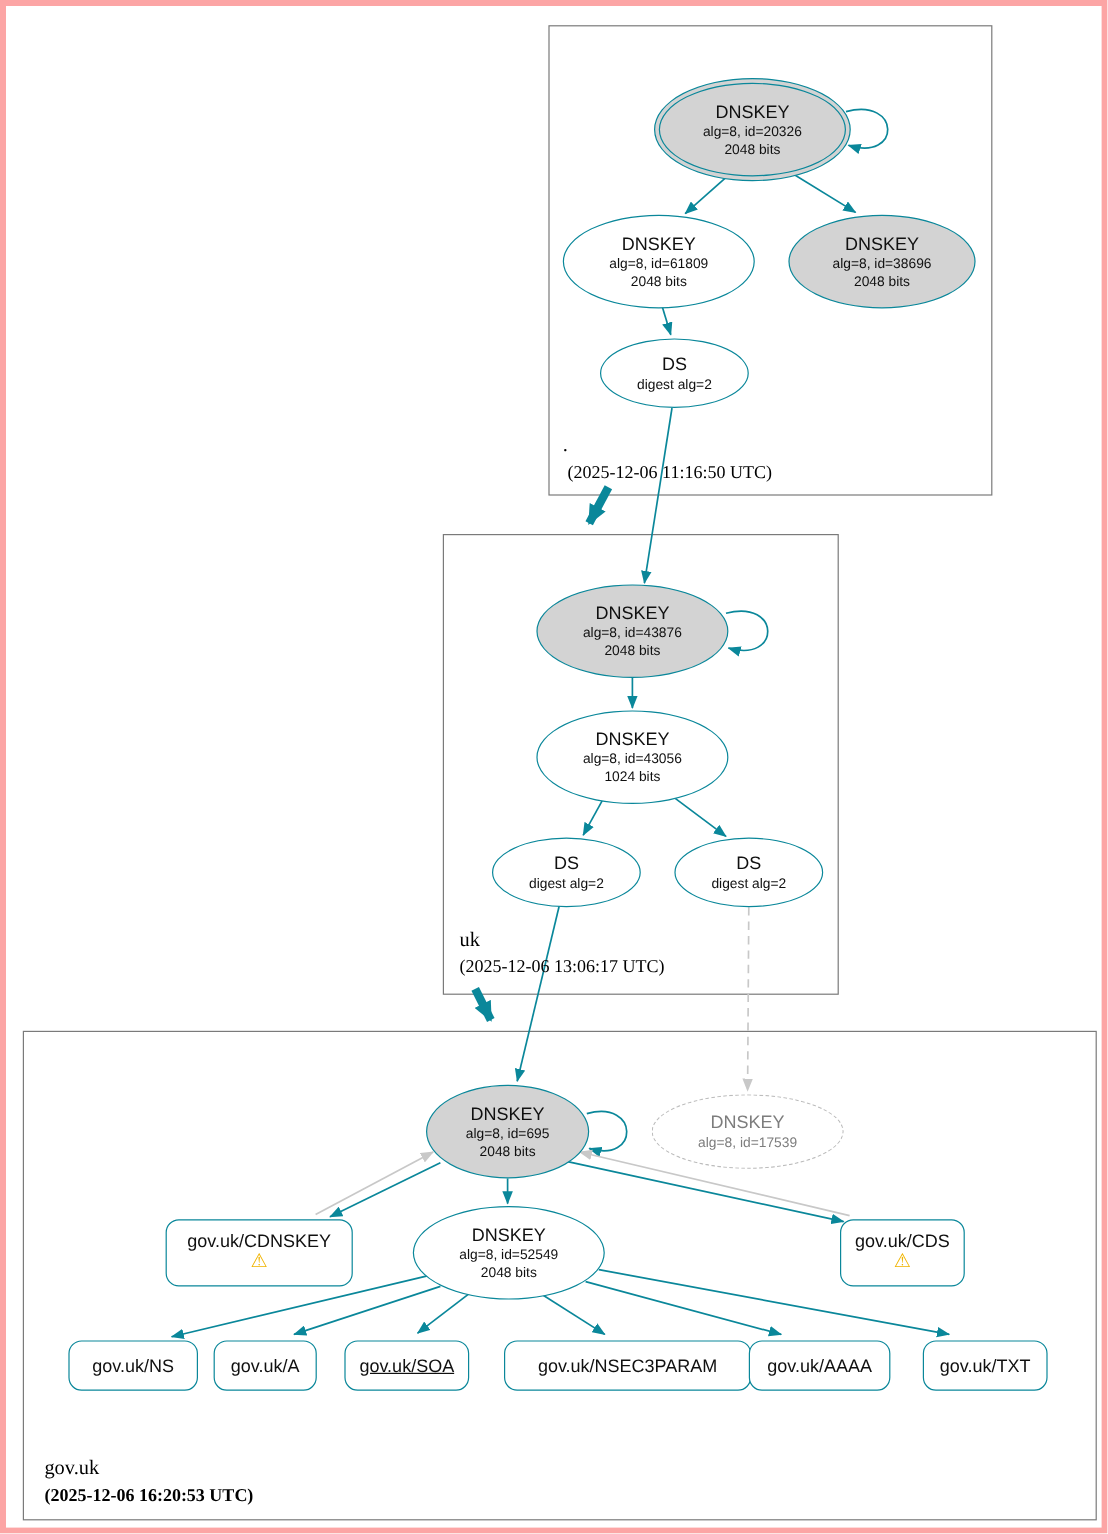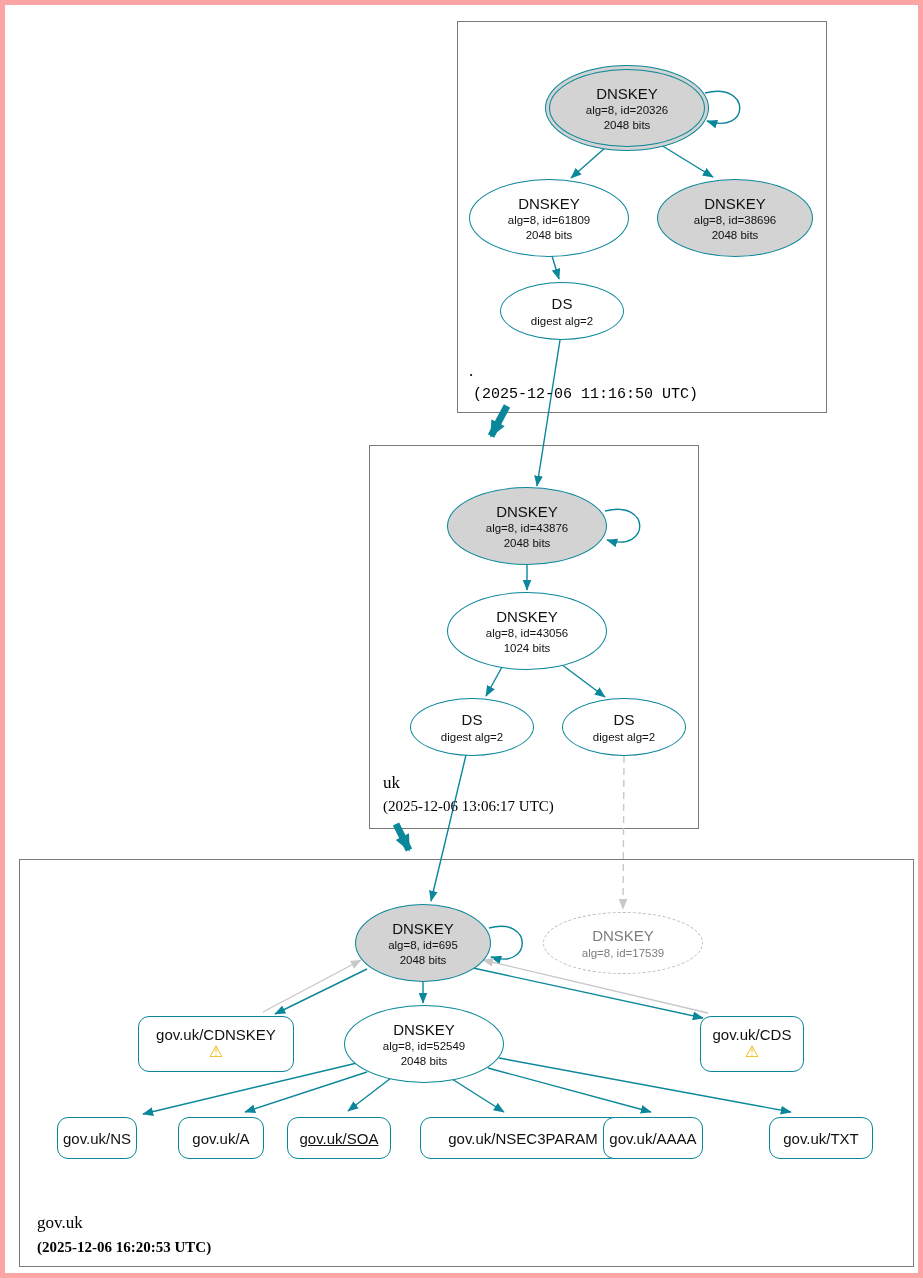--- a/index.html
+++ b/index.html
@@ -91,21 +91,21 @@
     <div class="ns">alg=8, id=38696</div>
     <div class="ns">2048 bits</div>
   </div>
 
   <div class="node ellipse" style="left:495px; top:277px; width:124px; height:58px;">
     <div class="nt">DS</div>
     <div class="ns">digest alg=2</div>
   </div>
 
   <div class="zlabel" style="left:464px; top:356px;">.</div>
-  <div class="zts" style="left:468px; top:381px;font-family:Liberation Mono, monospace;">(2025-12-06 11:16:50 UTC)</div>
+  <div class="zts" style="left:468px; top:381px;">(2025-12-06 11:16:50 UTC)</div>
 
   <div class="node ellipse fill-gray" style="left:442px; top:482px; width:160px; height:78px;">
     <div class="nt">DNSKEY</div>
     <div class="ns">alg=8, id=43876</div>
     <div class="ns">2048 bits</div>
   </div>
 
   <div class="node ellipse" style="left:442px; top:587px; width:160px; height:78px;">
     <div class="nt">DNSKEY</div>
     <div class="ns">alg=8, id=43056</div>
@@ -145,33 +145,33 @@
     <div class="nt">DNSKEY</div>
     <div class="ns">alg=8, id=52549</div>
     <div class="ns">2048 bits</div>
   </div>
 
   <div class="node rrbox" style="left:695px; top:1011px; width:104px; height:56px;">
     <div>gov.uk/CDS</div>
     <div class="warn">⚠</div>
   </div>
 
-  <div class="node rrbox" style="left:52px; top:1112px; width:80px; height:42px;">
+  <div class="node rrbox" style="left:52px; top:1112px; width:108px; height:42px;">
     <span>gov.uk/NS</span>
   </div>
   <div class="node rrbox" style="left:173px; top:1112px; width:86px; height:42px;">
     <span>gov.uk/A</span>
   </div>
   <div class="node rrbox" style="left:282px; top:1112px; width:104px; height:42px;text-decoration:underline;">
     <span>gov.uk/SOA</span>
   </div>
   <div class="node rrbox" style="left:415px; top:1112px; width:206px; height:42px;">
     <span>gov.uk/NSEC3PARAM</span>
   </div>
-  <div class="node rrbox" style="left:598px; top:1112px; width:100px; height:42px;">
+  <div class="node rrbox" style="left:619px; top:1112px; width:118px; height:42px;">
     <span>gov.uk/AAAA</span>
   </div>
   <div class="node rrbox" style="left:764px; top:1112px; width:104px; height:42px;">
     <span>gov.uk/TXT</span>
   </div>
 
   <div class="zlabel" style="left:32px; top:1208px;">gov.uk</div>
   <div class="zts" style="left:32px; top:1234px;font-weight:bold;">(2025-12-06 16:20:53 UTC)</div>
 
 </div>

